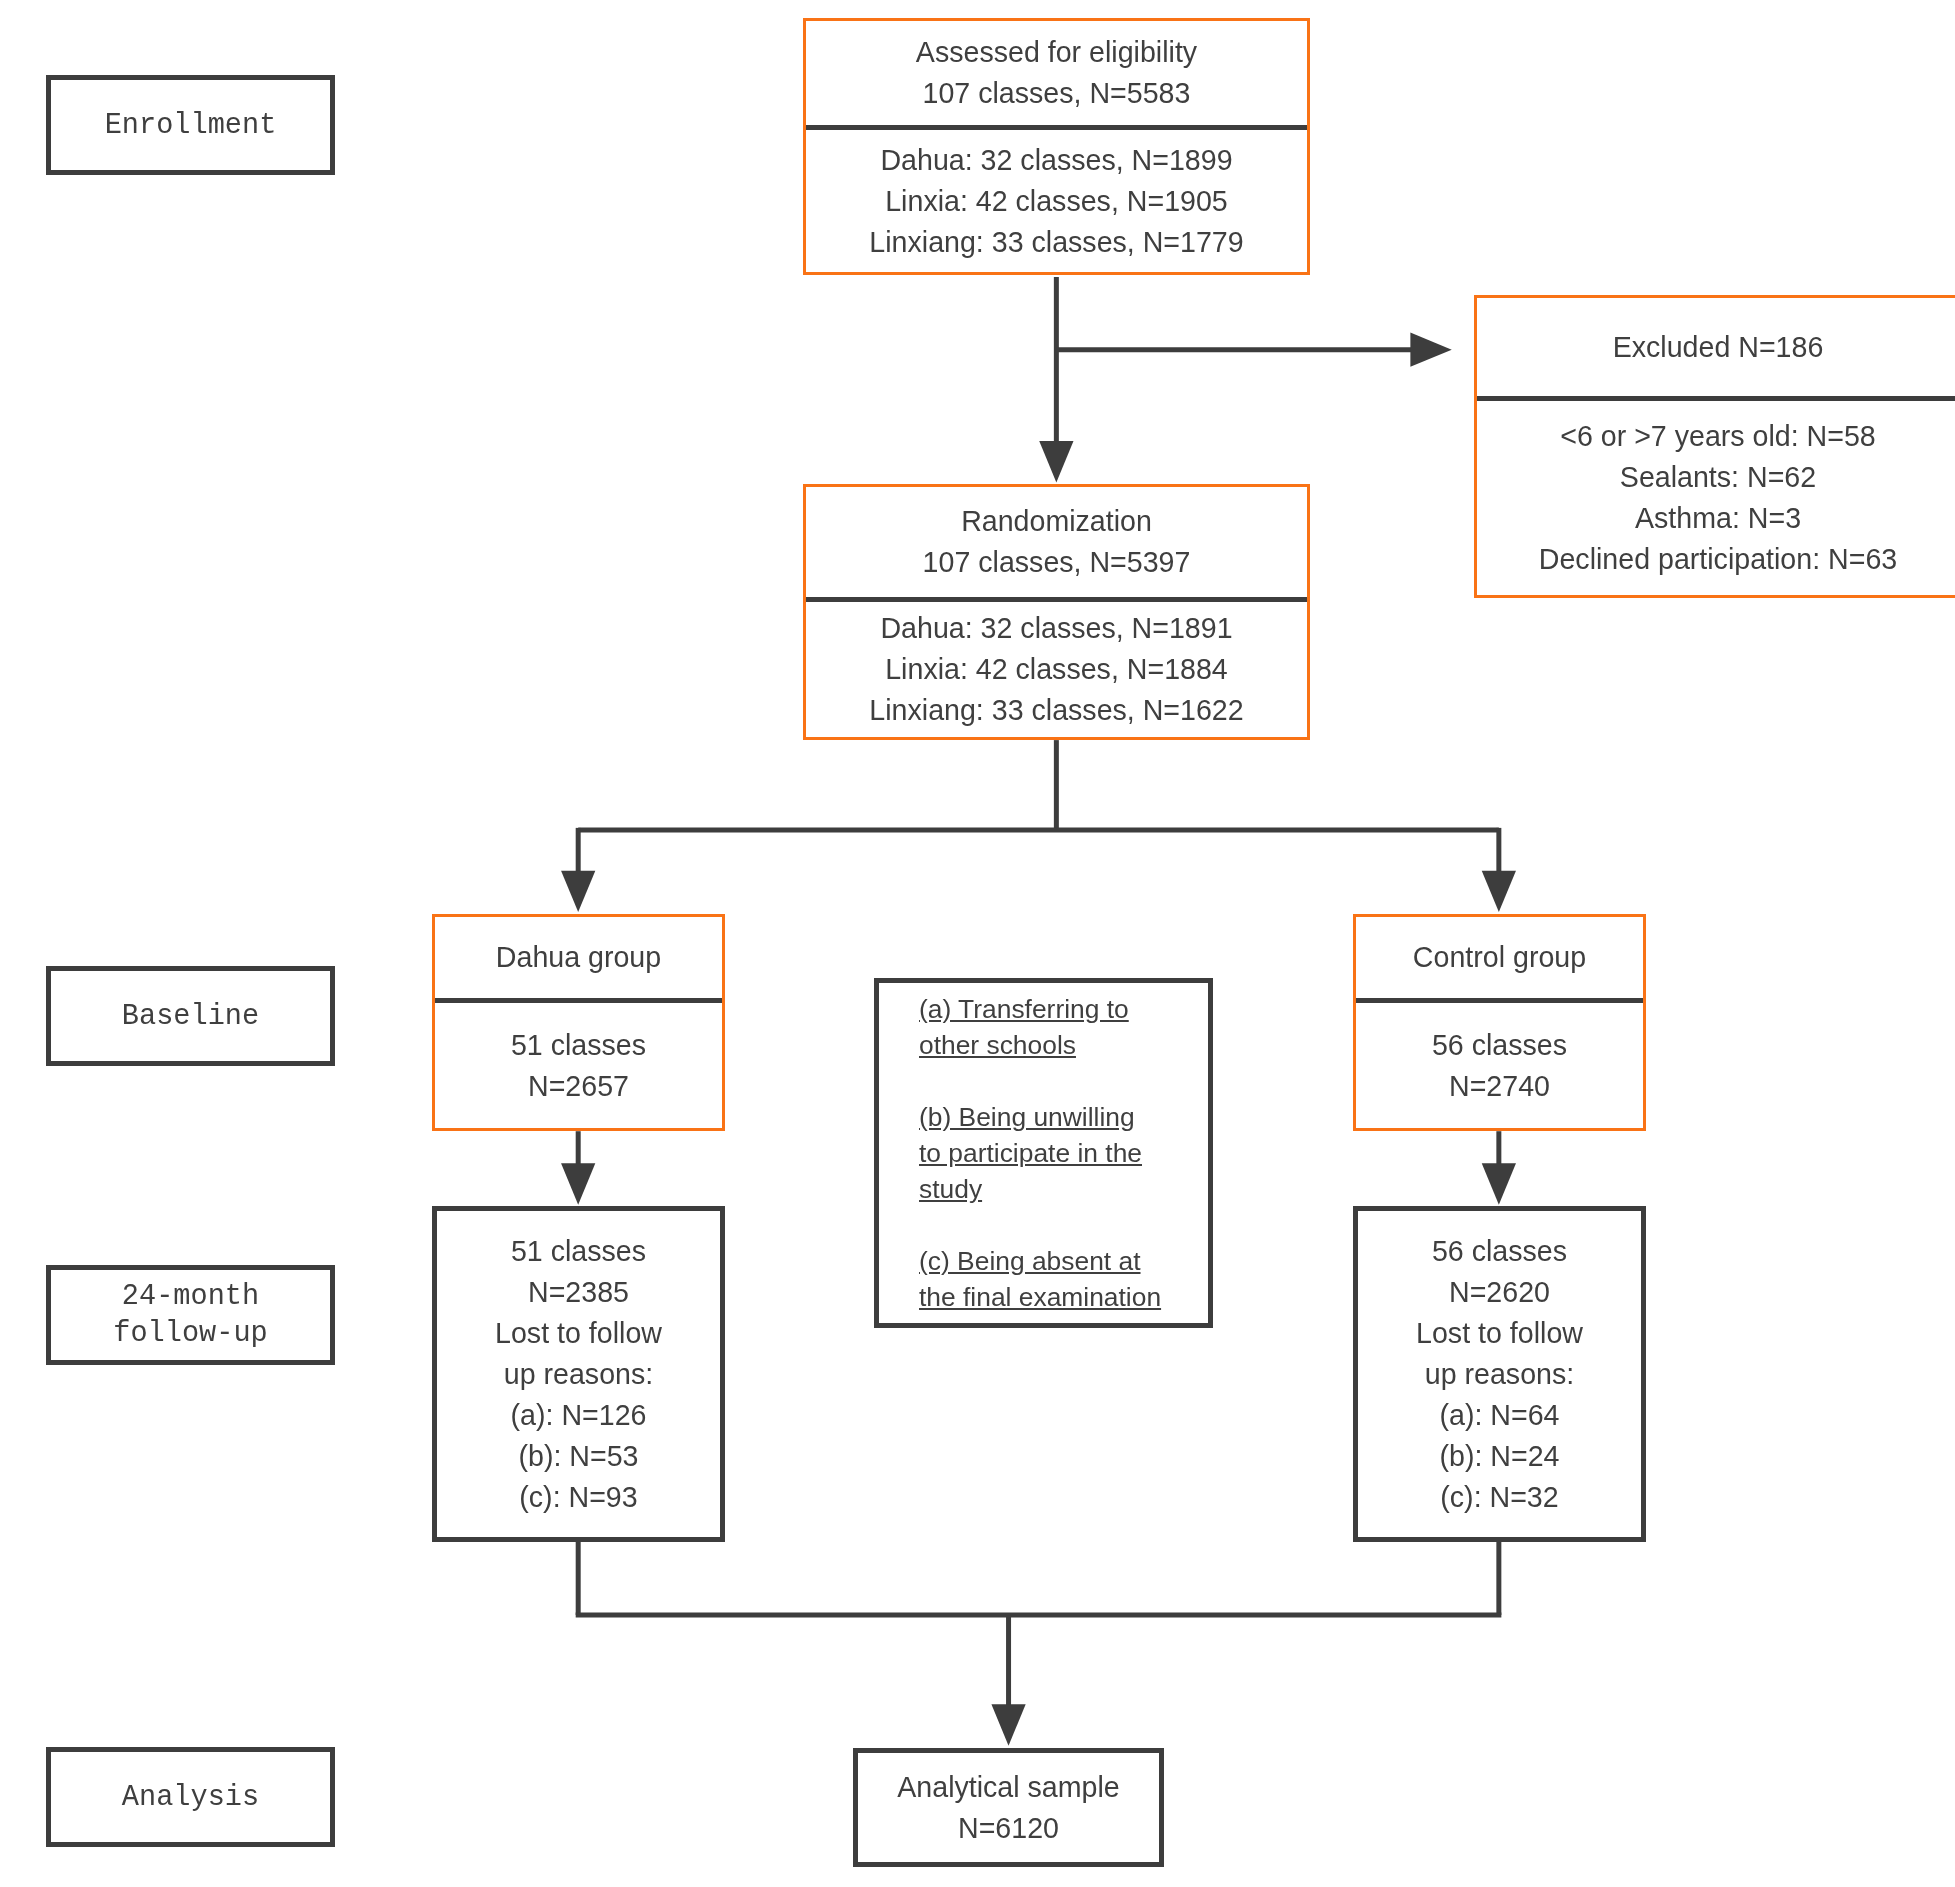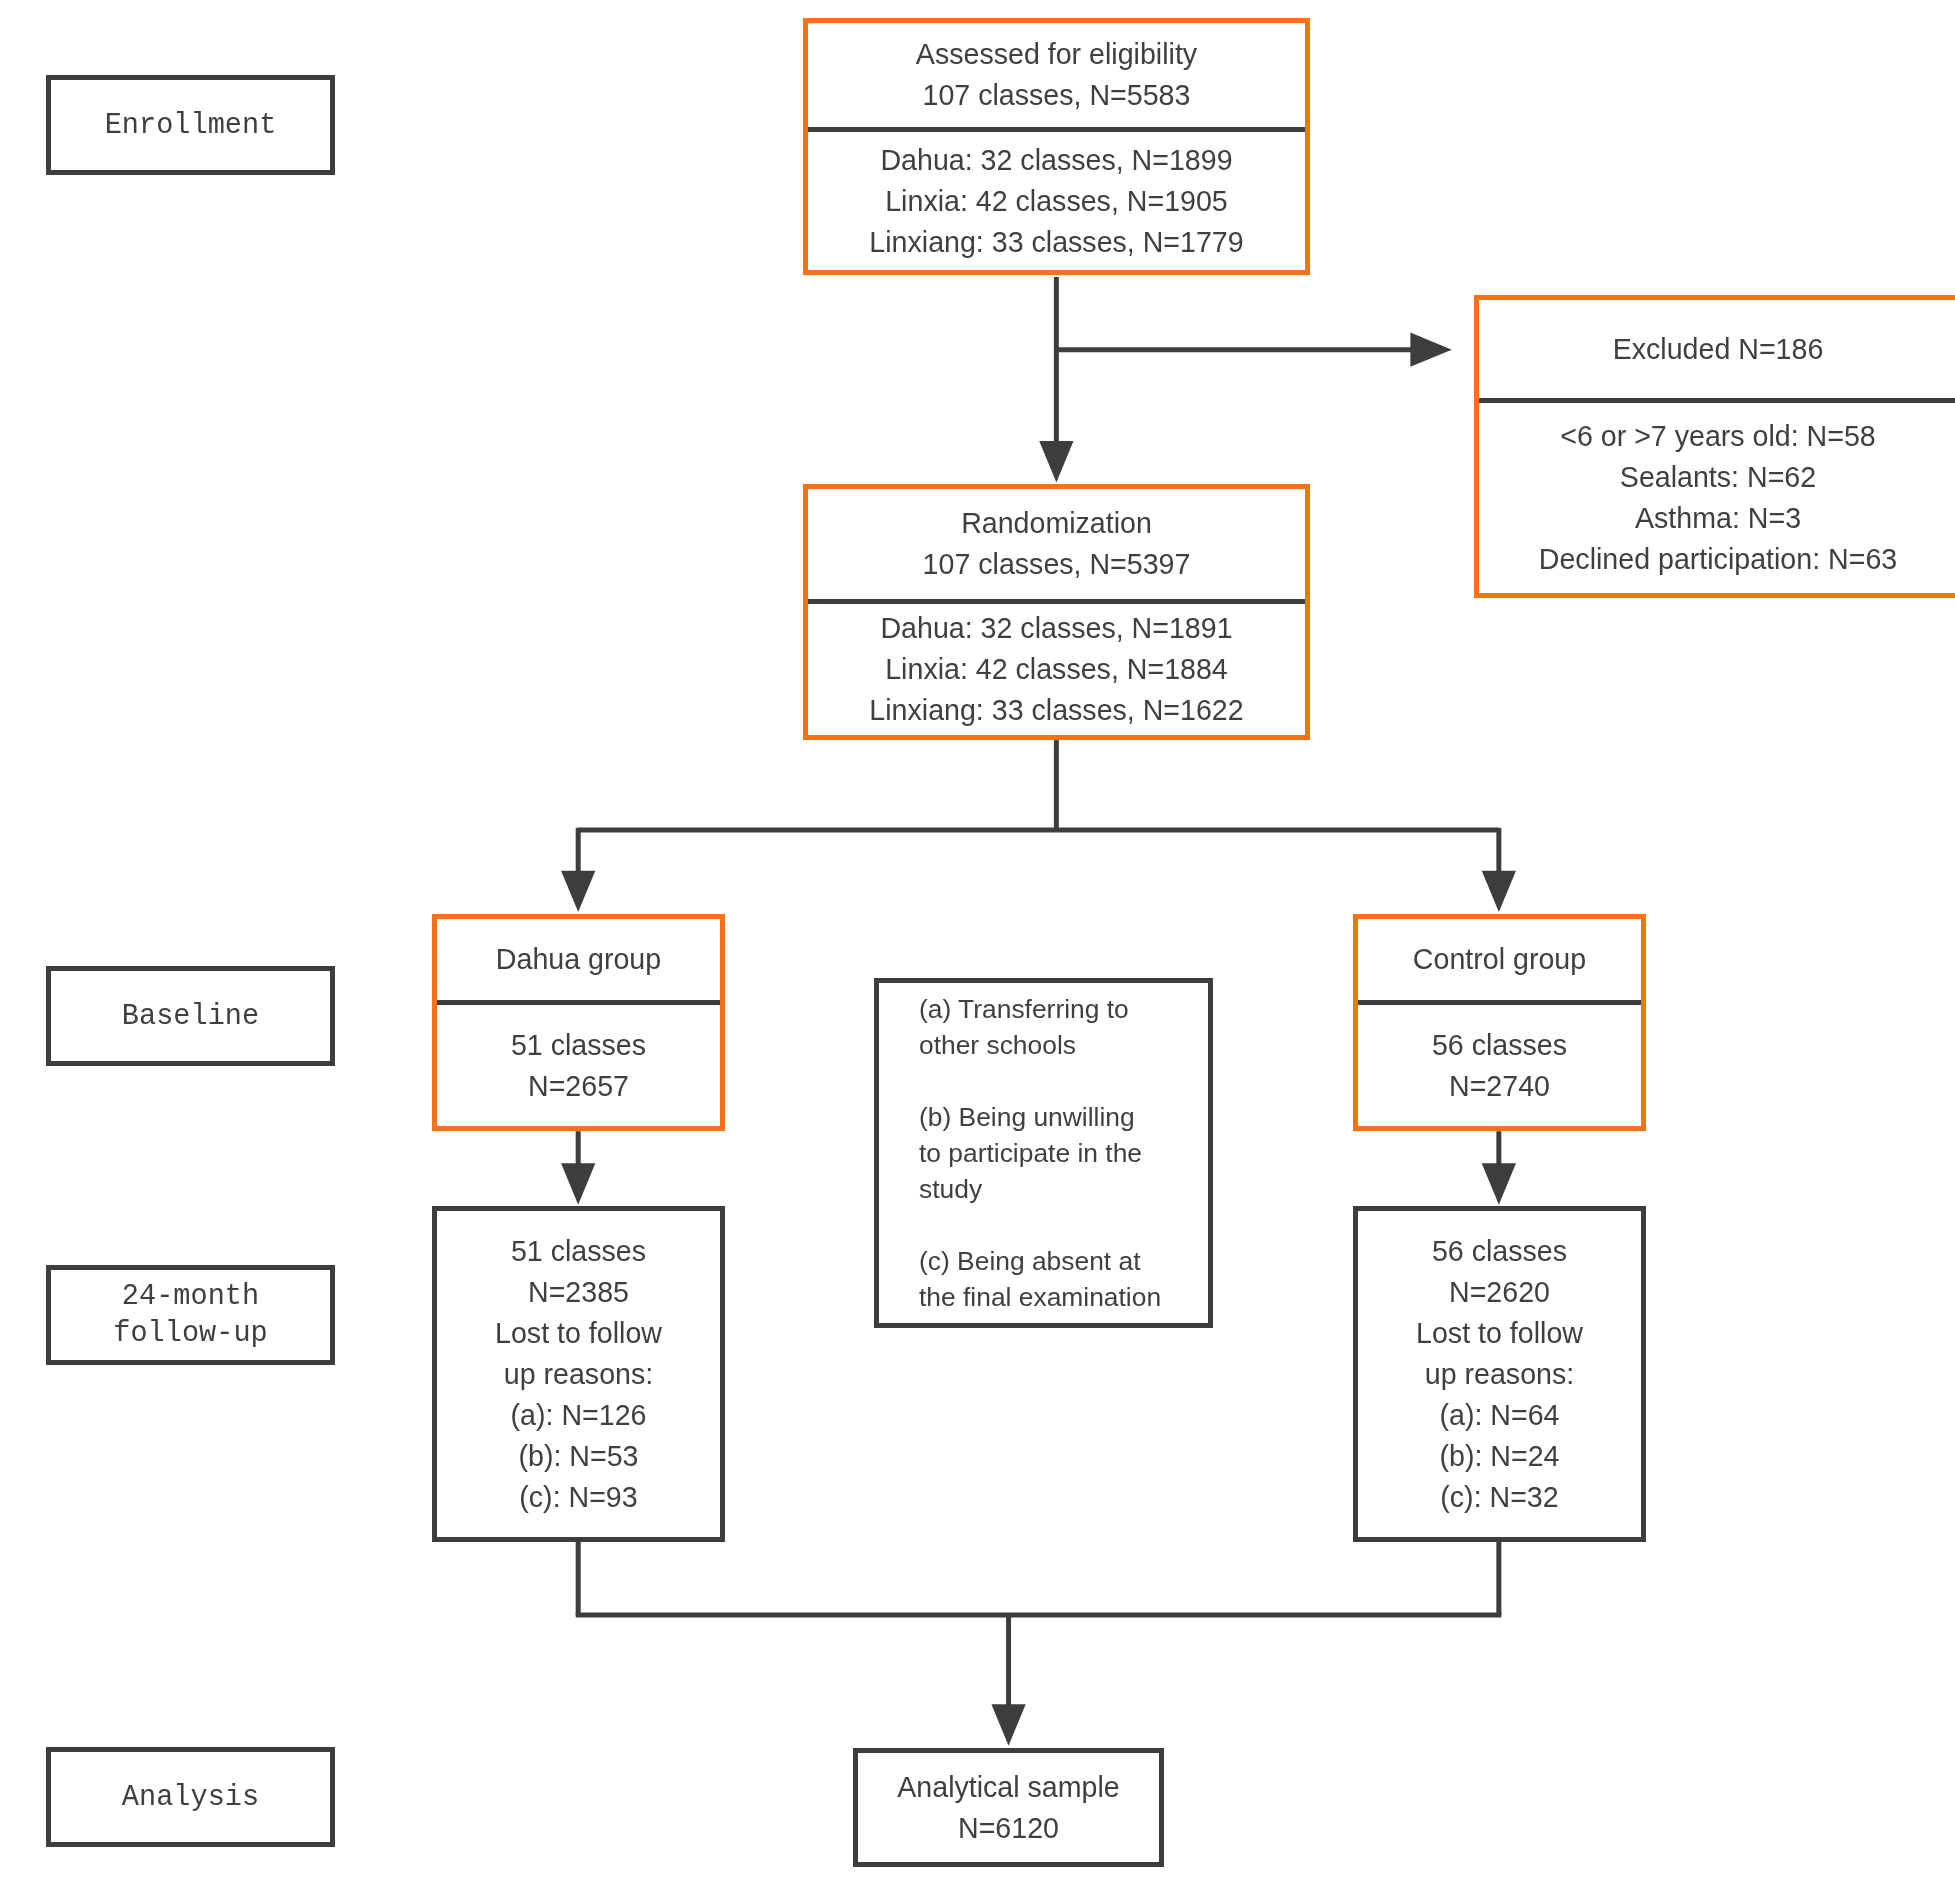--- a/index.html
+++ b/index.html
@@ -28,21 +28,21 @@
     border: 5px solid #3d3d3d;
     background: #ffffff;
     display: flex;
     align-items: center;
     justify-content: center;
     text-align: center;
   }
   .split-box {
     position: absolute;
     box-sizing: border-box;
-    border: 5px solid #f97316;
+    border: 3px solid #f97316;
     background: #ffffff;
     display: flex;
     flex-direction: column;
   }
   .sec {
     display: flex;
     align-items: center;
     justify-content: center;
     text-align: center;
     flex: 0 0 auto;
@@ -185,21 +185,21 @@
   <div class="split-box" style="left:1353px; top:914px; width:293px; height:217px;">
     <div class="sec" style="height:81px;">
       <span class="t">Control group</span>
     </div>
     <div class="sec grow divided">
       <span class="t">56 classes
 N=2740</span>
     </div>
   </div>
 
-  <div class="box reasons" style="left:874px; top:978px; width:339px; height:350px;">
+  <div class="box reasons" style="left:874px; top:978px; width:339px; height:350px;text-decoration:underline;">
     <span class="t small">(a) Transferring to
 other schools
 
 (b) Being unwilling
 to participate in the
 study
 
 (c) Being absent at
 the final examination</span>
   </div>

